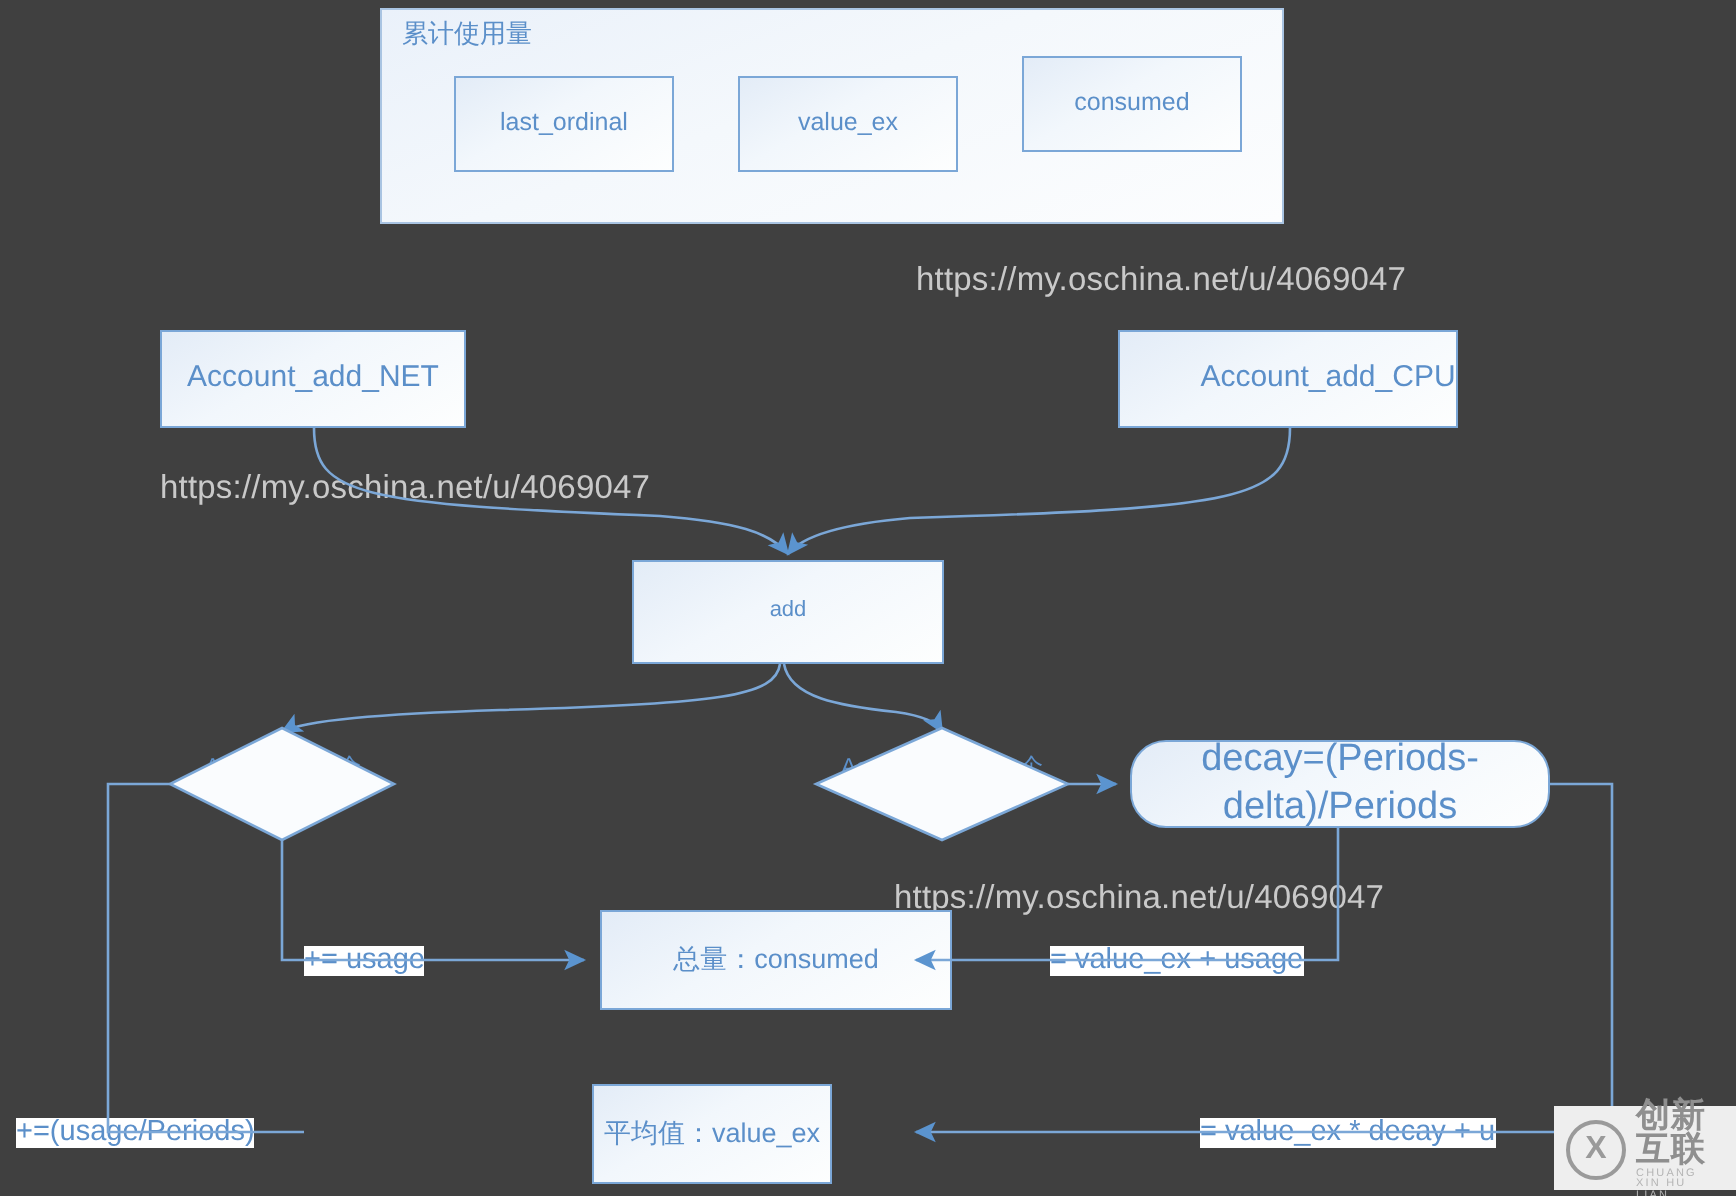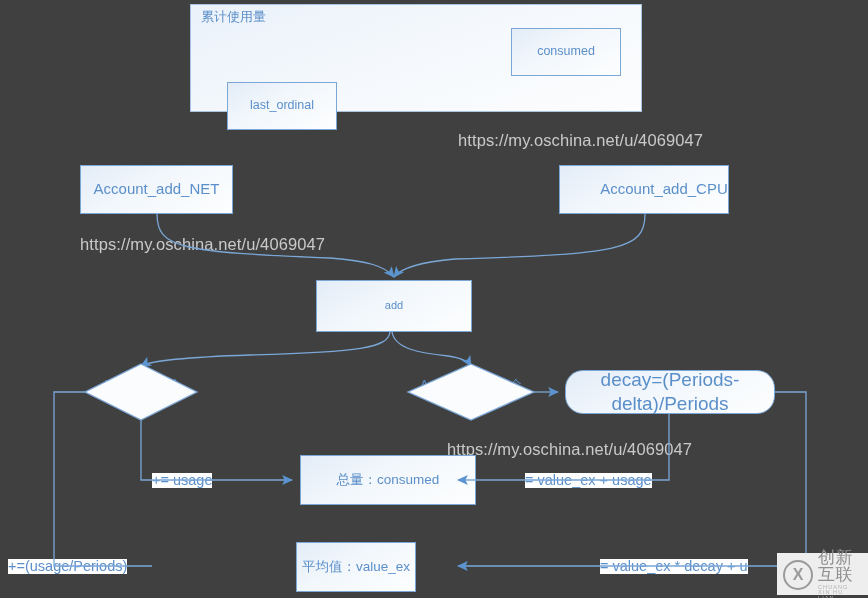--- a/index.html
+++ b/index.html
@@ -86,33 +86,34 @@
     border: 2.5px solid #9a9a9a;
     color: #9a9a9a;
     font-size: 16px;
     font-weight: bold;
     display: flex;
     align-items: center;
     justify-content: center;
     flex: none;
   }
   .logo-text { display: flex; flex-direction: column; line-height: 1; }
-  .logo-cn { color: #8f8f8f; font-size: 17px; font-weight: normal; letter-spacing: 0.5px; }
+  .logo-cn { color: #8f8f8f; font-size: 17px; font-weight: bold; letter-spacing: 0.5px; }
   .logo-en { color: #b4b4b4; font-size: 5.5px; letter-spacing: 1.1px; margin-top: 2px; }
   .cn { font-size: 13.5px; }
 </style>
 </head>
 <body>
 
 <div id="canvas">
 
   <div class="group-box" style="left:190px; top:4px; width:452px; height:108px;"></div>
   <div class="group-title" style="left:201px; top:8px;">累计使用量</div>
 
-  <div class="node" style="left:227px; top:38px; width:110px; height:48px; font-size:12.5px;margin-top:44px;">last_ordinal</div>
+  <div class="node" style="left:227px; top:38px; width:110px; height:48px; font-size:12.5px;">last_ordinal</div>
+  <div class="node" style="left:369px; top:38px; width:110px; height:48px; font-size:12.5px;">value_ex</div>
   <div class="node" style="left:511px; top:28px; width:110px; height:48px; font-size:12.5px;">consumed</div>
 
   <div class="watermark" style="left:458px; top:131px;">https://my.oschina.net/u/4069047</div>
   <div class="watermark" style="left:80px; top:235px;">https://my.oschina.net/u/4069047</div>
   <div class="watermark" style="left:447px; top:440px;">https://my.oschina.net/u/4069047</div>
 
   <div class="node" style="left:80px; top:165px; width:153px; height:49px; font-size:15px;">Account_add_NET</div>
   <div class="node" style="left:559px; top:165px; width:170px; height:49px; font-size:15px;padding-left:40px;">Account_add_CPU</div>
   <div class="node" style="left:316px; top:280px; width:156px; height:52px; font-size:11px;">add</div>
   <div class="node" style="left:565px; top:370px; width:210px; height:44px; font-size:19px;border-radius:18px;">decay=(Periods-delta)/Periods</div>

